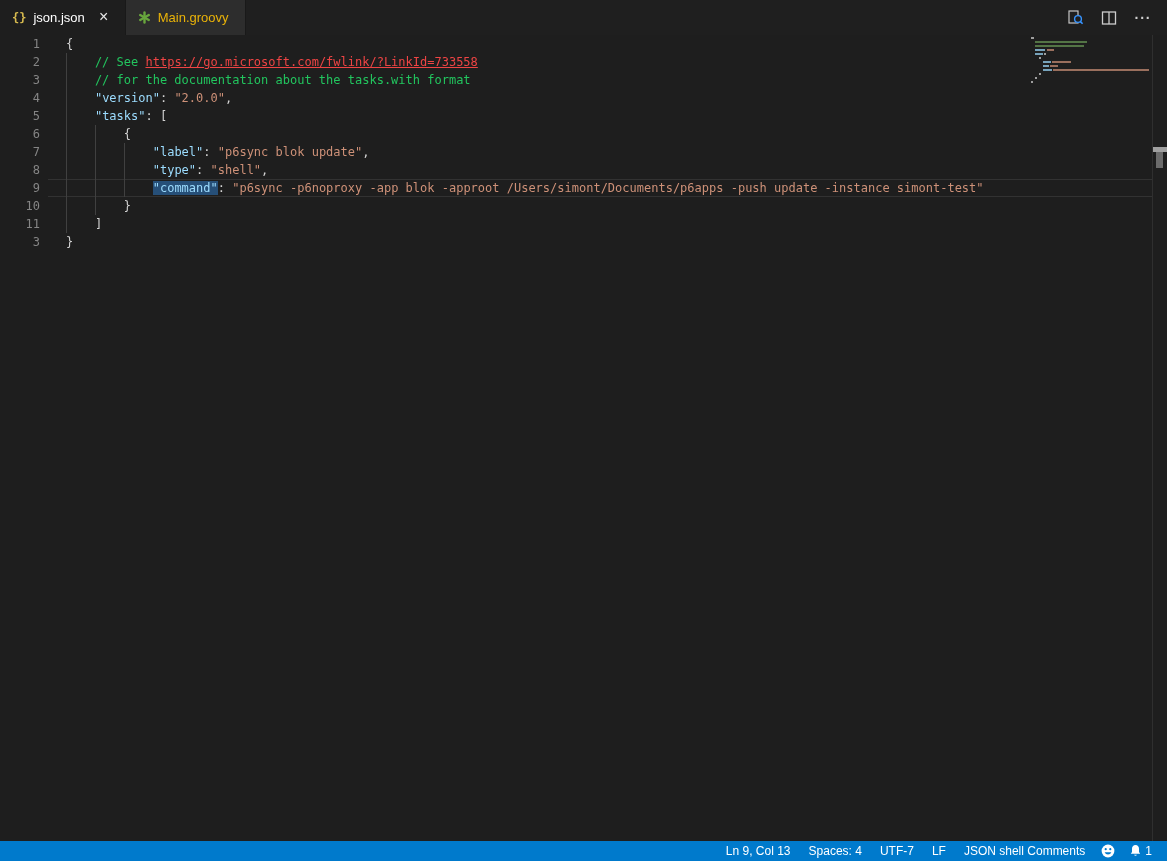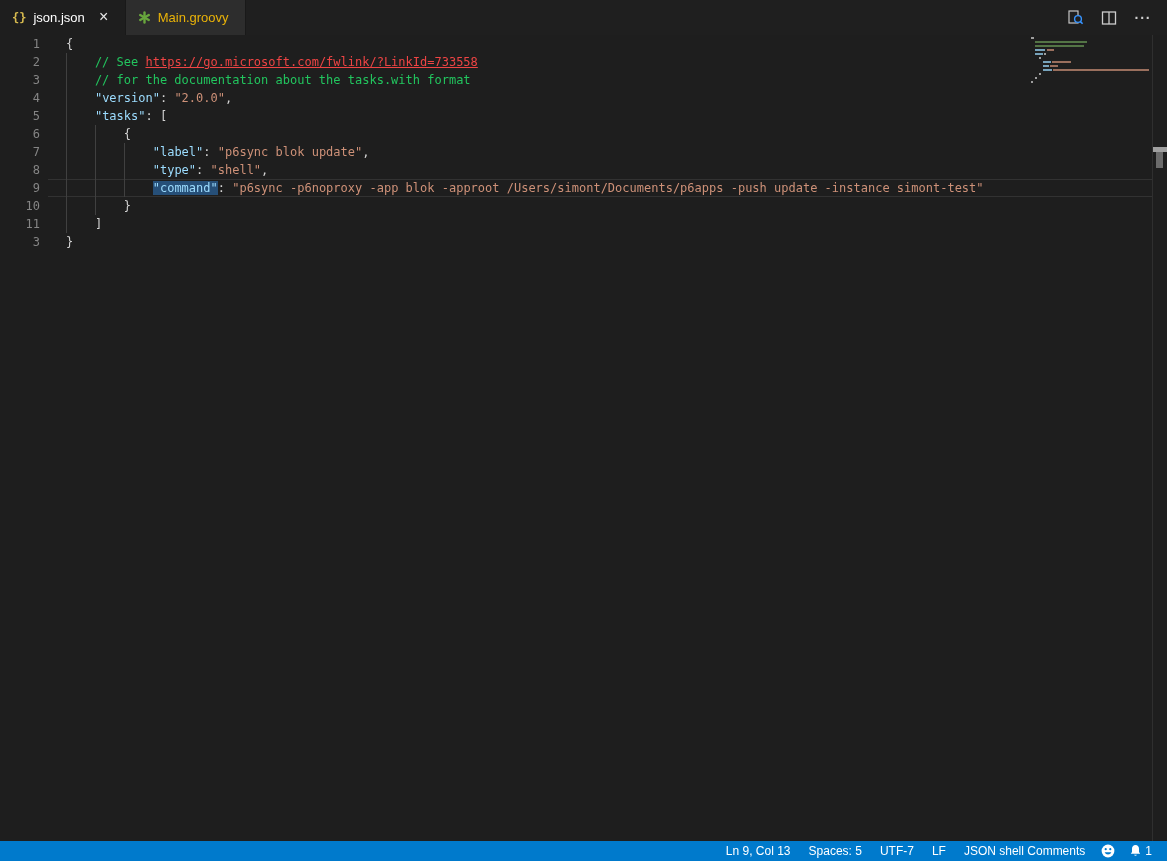--- a/index.html
+++ b/index.html
@@ -197,21 +197,21 @@
       </div>
     <div class="overview-ruler">
       <div class="ruler-cursor-mark"></div>
       <div class="ruler-selection-mark"></div>
     </div>
   </div>
 
   <div class="status-bar">
     <div class="status-items" id="status-items">
         <div class="status-item">Ln 9, Col 13</div>
-        <div class="status-item">Spaces: 5</div>
+        <div class="status-item">Spaces: 4</div>
         <div class="status-item">UTF-7</div>
         <div class="status-item">LF</div>
         <div class="status-item">JSON shell Comments</div>
       </div>
     <div class="status-icon-item">
       <svg width="14" height="14" viewBox="0 0 14 14">
         <circle cx="7" cy="7" r="6.4" fill="#ffffff"></circle>
         <circle cx="4.7" cy="5.2" r="1.1" fill="#007acc"></circle>
         <circle cx="9.3" cy="5.2" r="1.1" fill="#007acc"></circle>
         <path d="M3.6 8.2 A3.7 3.7 0 0 0 10.4 8.2 Z" fill="#007acc"></path>

